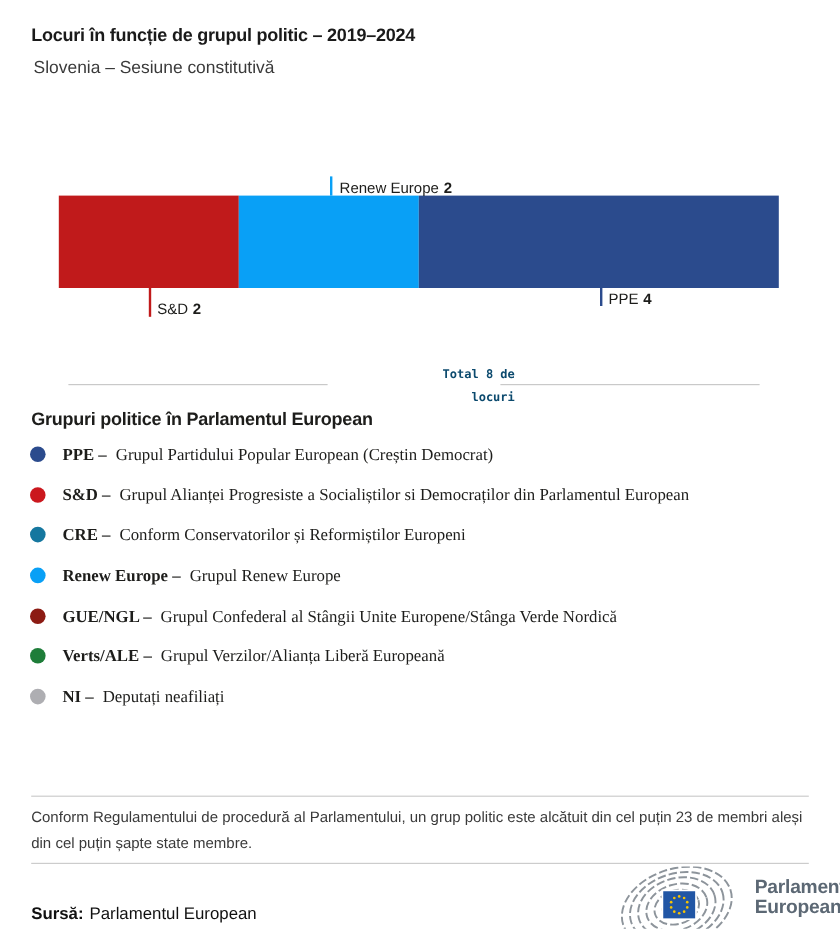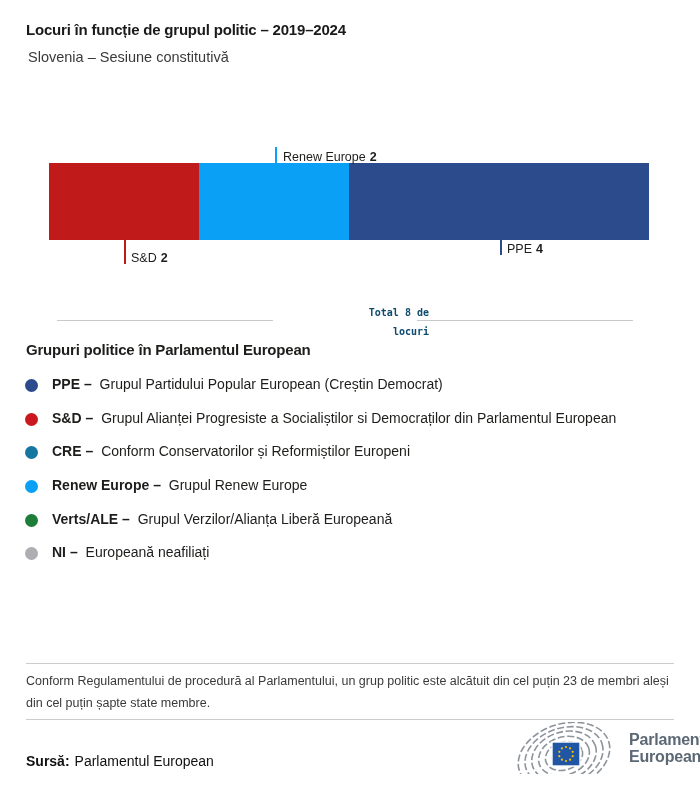--- a/index.html
+++ b/index.html
@@ -26,21 +26,21 @@
   .total-rule{position:absolute;top:320px;height:1px;background:#c9c9c9;width:216px;}
   .total-rule.left{left:57px;}
   .total-rule.right{left:417px;}
   .total-text{
     position:absolute;left:269px;top:303px;width:160px;text-align:right;
     font-family:"DejaVu Sans Mono",monospace;font-weight:bold;font-size:10px;line-height:19px;color:#0c4a6e;
   }
   
   .legend-heading{position:absolute;left:26px;top:341px;font-size:15px;font-weight:bold;letter-spacing:-0.2px;color:#1d1d1b;}
   .legend{position:absolute;left:25px;top:372px;}
-  .legend-row{display:flex;align-items:flex-end;height:20px;margin-bottom:13.7px;}
+  .legend-row{display:flex;align-items:flex-start;height:20px;margin-bottom:13.7px;font-family:Liberation Serif, serif;}
   .dot{width:13px;height:13px;border-radius:50%;flex:0 0 13px;margin-right:14px;}
   .legend-text{font-size:14px;white-space:nowrap;color:#1d1d1b;}
   .legend-text .abbr{font-weight:bold;margin-right:4px;}
   
   .divider{position:absolute;left:26px;width:648px;height:1px;background:#cccccc;}
   .divider.one{top:663px;}
   .divider.two{top:719px;}
   .note{position:absolute;left:26px;top:671px;width:655px;font-size:12.5px;line-height:21.5px;color:#3a3a3a;}
   .source{position:absolute;left:26px;top:753px;font-size:14px;color:#111;}
   .source .src-label{font-weight:bold;margin-right:5px;}
@@ -113,35 +113,42 @@
     </div>
 
     <div class="legend-row">
       <span class="dot" style="background: rgb(9, 160, 246);"></span>
       <span class="legend-text">
         <b class="abbr">Renew Europe –</b>
         <span>Grupul Renew Europe</span>
       </span>
     </div>
 
+    <div class="legend-row">
+      <span class="dot" style="background: rgb(140, 27, 19);"></span>
+      <span class="legend-text">
+        <b class="abbr">GUE/NGL –</b>
+        <span>Grupul Confederal al Stângii Unite Europene/Stânga Verde Nordică</span>
+      </span>
+    </div>
 
     <div class="legend-row">
       <span class="dot" style="background: rgb(30, 125, 57);"></span>
       <span class="legend-text">
         <b class="abbr">Verts/ALE –</b>
         <span>Grupul Verzilor/Alianța Liberă Europeană</span>
       </span>
     </div>
 
 
     <div class="legend-row">
       <span class="dot" style="background: rgb(174, 174, 178);"></span>
       <span class="legend-text">
         <b class="abbr">NI –</b>
-        <span>Europeană neafiliați</span>
+        <span>Deputați neafiliați</span>
       </span>
     </div>
   </div>
 
   <div class="divider one"></div>
   <div class="note">Conform Regulamentului de procedură al Parlamentului, un grup politic este alcătuit din cel puțin 23 de membri aleși din cel puțin șapte state membre.</div>
   <div class="divider two"></div>
 
   <div class="source">
     <span class="src-label">Sursă:</span><span>Parlamentul European</span>

